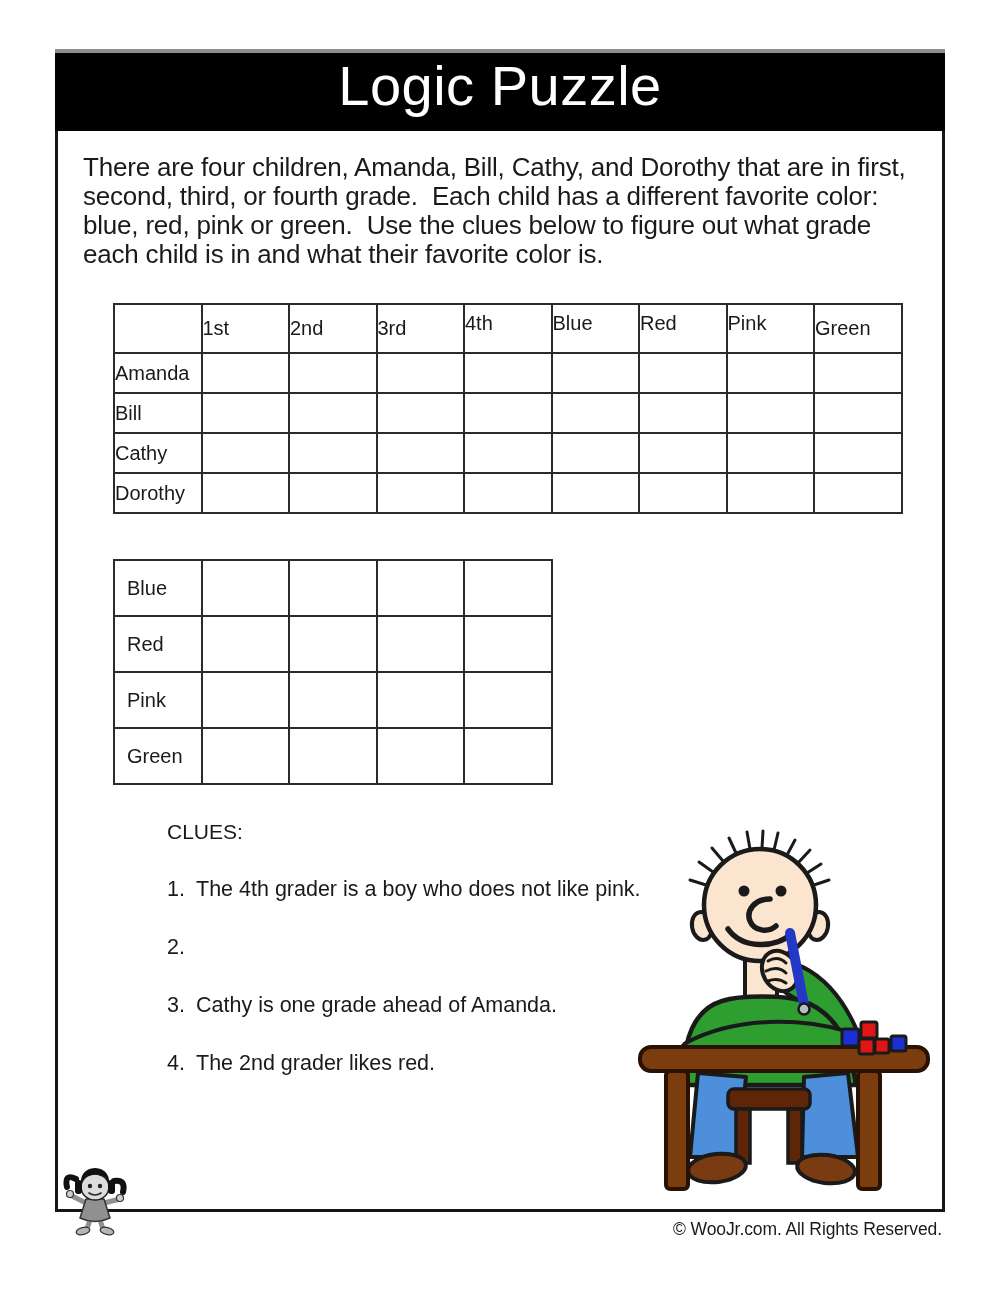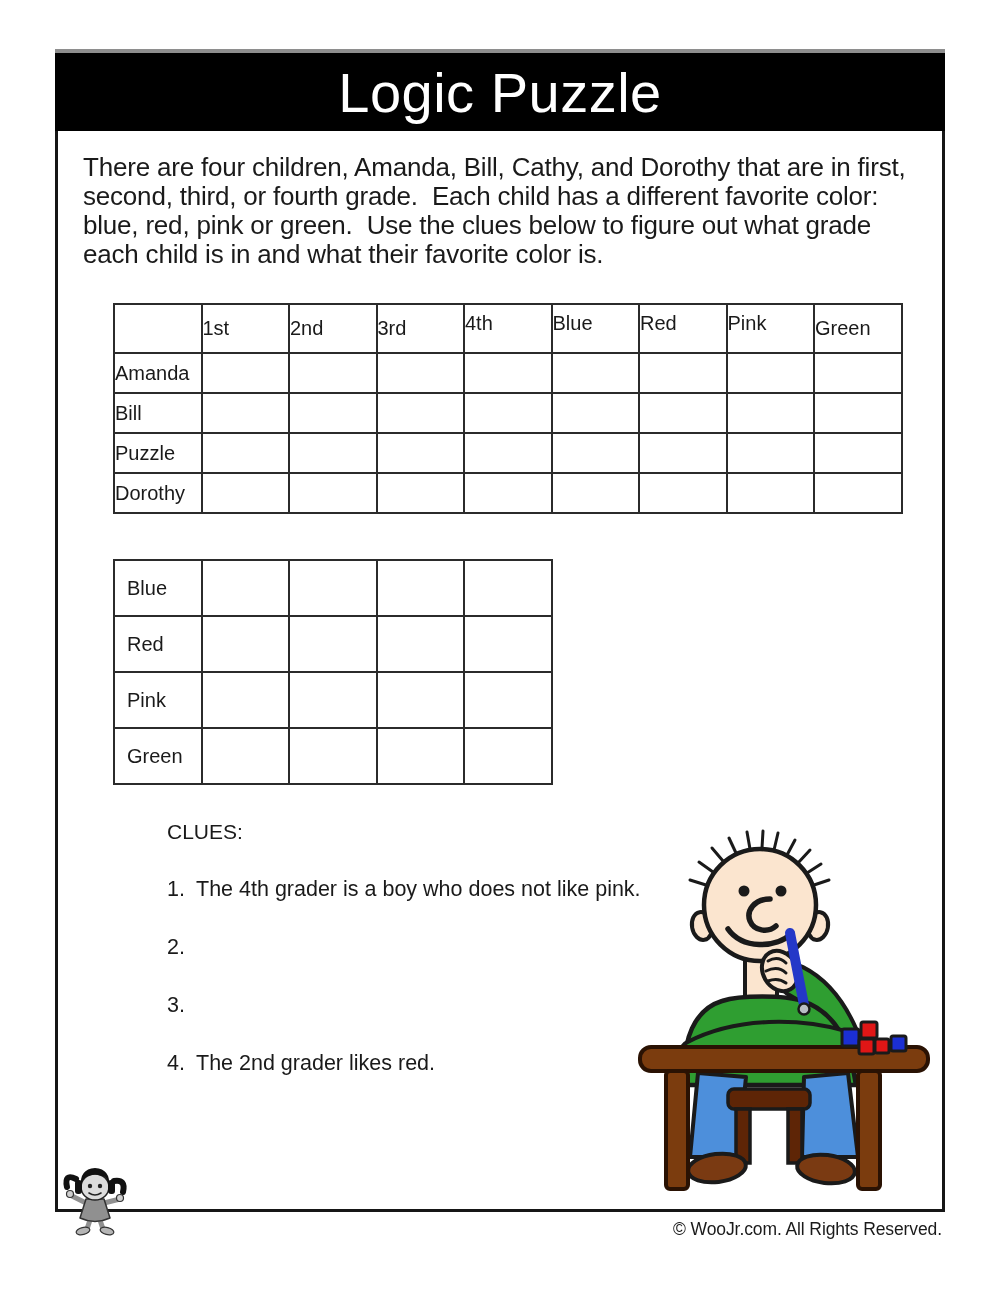--- a/index.html
+++ b/index.html
@@ -14,21 +14,21 @@
     position:relative; width:1000px; height:1294px; background:var(--page_bg);
     font-family:"Liberation Sans","DejaVu Sans",sans-serif; color:var(--text); overflow:hidden;
   }
   .frame{
     position:absolute; left:55px; top:49px; width:890px; height:1163px;
     border:3px solid var(--frame_border); border-top:none; box-sizing:border-box; background:#fff;
   }
   .title-bar{
     position:absolute; left:55px; top:49px; width:890px; height:78px;
     background:var(--title_bar_bg); border-top:4px solid var(--shadow_gray);
-    display:flex; align-items:center; justify-content:center; box-sizing:content-box;
+    display:flex; align-items:flex-start; justify-content:center; box-sizing:content-box;
   }
   .title-bar h1{
     margin:0; font-size:56px; font-weight:500; color:var(--title_text); letter-spacing:.5px;
   }
   .intro{
     position:absolute; left:83px; top:153px; width:848px;
     font-size:26px; line-height:29px; letter-spacing:-0.2px; white-space:pre-wrap;
   }
   table.lgrid{ position:absolute; border-collapse:collapse; table-layout:fixed; }
   table.lgrid td, table.lgrid th{
@@ -109,21 +109,21 @@
         <td></td>
           <td></td>
           <td></td>
           <td></td>
           <td></td>
           <td></td>
           <td></td>
           <td></td>
       </tr>
       <tr class="body">
-        <th class="rowhdr">Puzzle</th>
+        <th class="rowhdr">Cathy</th>
         <td></td>
           <td></td>
           <td></td>
           <td></td>
           <td></td>
           <td></td>
           <td></td>
           <td></td>
       </tr>
       <tr class="body">
@@ -185,20 +185,21 @@
   <div class="clues-list">
     <div class="clue">
       <span class="num">1.</span>
       <span class="txt">The 4th grader is a boy who does not like pink.</span>
     </div>
     <div class="clue">
       <span class="num">2.</span>
     </div>
     <div class="clue">
       <span class="num">3.</span>
+      <span class="txt">Cathy is one grade ahead of Amanda.</span>
     </div>
     <div class="clue">
       <span class="num">4.</span>
       <span class="txt">The 2nd grader likes red.</span>
     </div>
   </div>
 
   <svg class="boy-illo" width="320" height="372" viewBox="0 0 320 372">
 
     <g stroke="var(--outline)" stroke-width="3" stroke-linecap="round">

